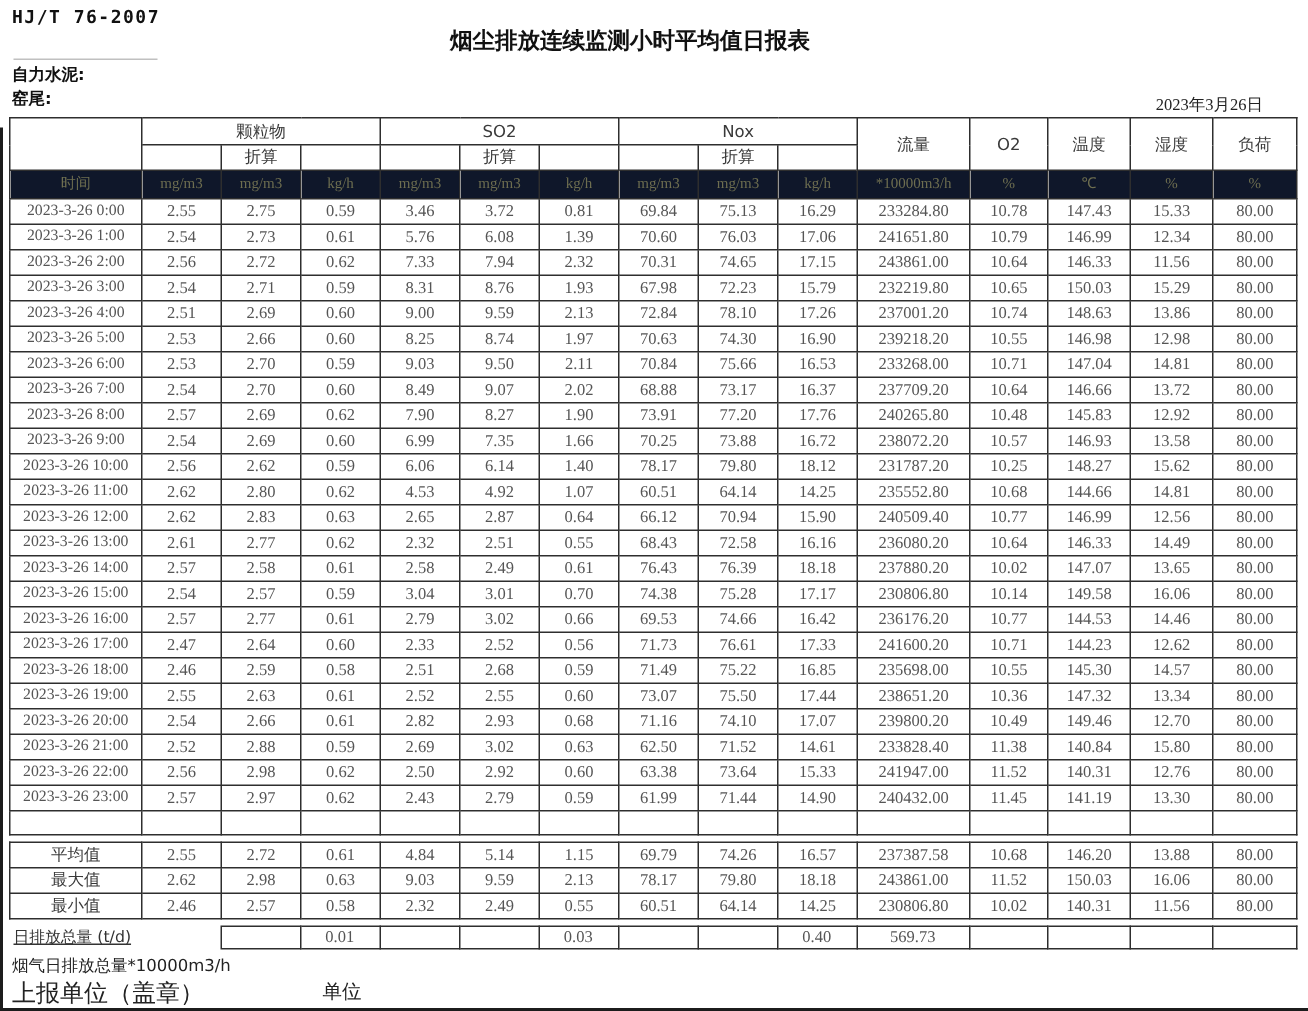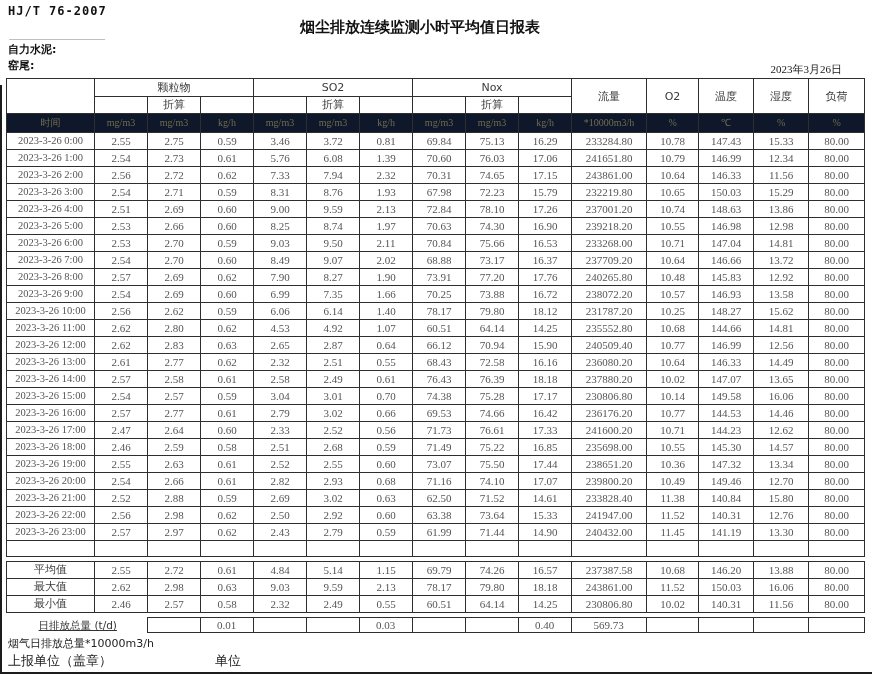--- a/index.html
+++ b/index.html
@@ -22,26 +22,26 @@
     font-family:"Liberation Serif", serif; font-size:11px; color:#555; height:16px; line-height:16px;
   }
   tr.grp td, tr.sub td { font-family:"DejaVu Sans", sans-serif; font-size:11px; color:#3a3a3a; }
   tr.grp td { height:17px; line-height:17px; }
   tr.sub td { height:16px; line-height:16px; }
   tr.units td { background:#0f172a; color:#6e6e50; font-size:10px; height:18px; line-height:18px; font-family:"Liberation Serif", serif; }
   #data-rows td.tcol { font-size:10.5px; }
   .slabel { font-family:"DejaVu Sans", sans-serif; font-size:11px; color:#3a3a3a;margin-top:44px; }
   .summary-table { margin-top:4px; }
   .total-table { margin-top:4px; }
-  .total-label { text-align:center; padding-left:3px; font-family:"DejaVu Sans", sans-serif; font-size:10.5px; color:#333;
+  .total-label { text-align:left; padding-left:3px; font-family:"DejaVu Sans", sans-serif; font-size:10.5px; color:#333;
                  text-decoration:underline; border-left:none; border-top:none; border-bottom:none; }
   .total-table td { height:14px; line-height:14px; }
   .footer-area { position:absolute; left:0; bottom:2px; width:832px; height:36px; }
   .f1 { position:absolute; left:8px; top:0px; font-size:11px; color:#222; }
-  .f2 { position:absolute; left:8px; top:16px; font-size:13px; color:#222; }
+  .f2 { position:absolute; left:8px; top:16px; font-size:16px; color:#222; }
   .f3 { position:absolute; left:215px; top:16px; font-size:13px; color:#222; }
   .left-line { position:absolute; left:0; top:85px; width:2px; height:589px; background:#1c1c1c; }
   .bottom-line { position:absolute; left:0; bottom:0; width:872px; height:2px; background:#1c1c1c; }
 </style>
 </head>
 <body>
 
 <div class="header-area">
   <div class="std">HJ/T 76-2007</div>
   <div class="title">烟尘排放连续监测小时平均值日报表</div>

